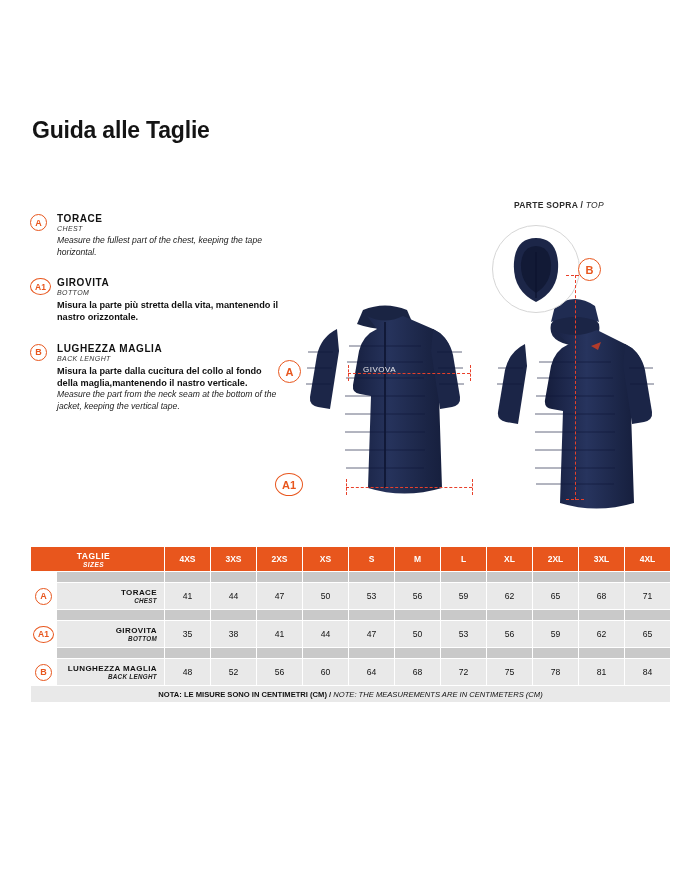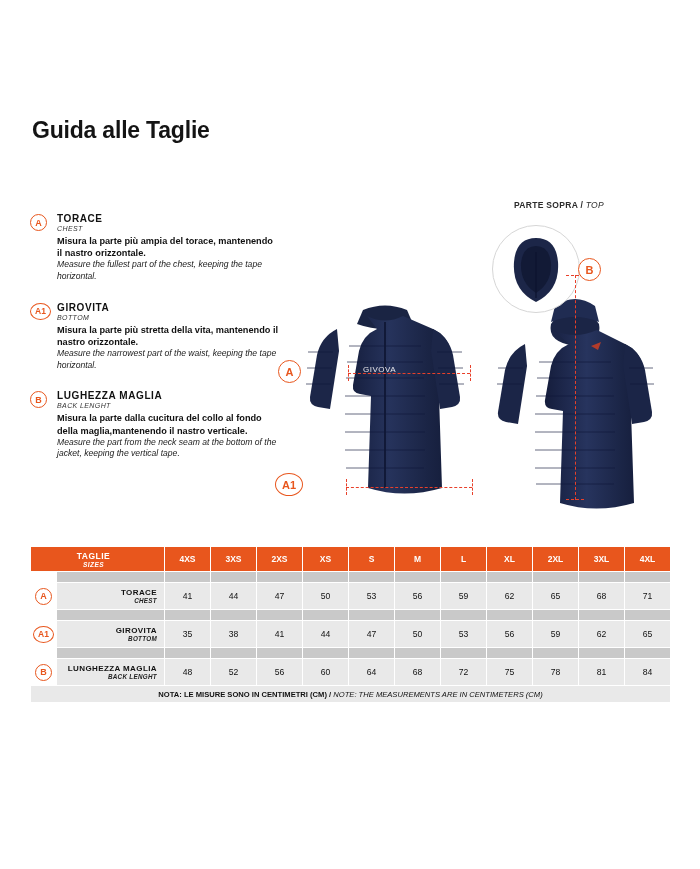--- a/index.html
+++ b/index.html
@@ -288,30 +288,28 @@
   <div class="top-caption">
     <span>PARTE SOPRA</span><span> / </span><i>TOP</i>
   </div>
 
   <div class="legend">
 
     <div class="legend-item">
       <div class="badge">A</div>
       <div class="lg-name">TORACE</div>
       <div class="lg-name-en">CHEST</div>
-      <div class="lg-it">Misura la parte più ampia del torace, mantenendo il nastro orizzontale.</div>
       <div class="lg-en">Measure the fullest part of the chest, keeping the tape horizontal.</div>
     </div>
 
     <div class="legend-item">
       <div class="badge wide">A1</div>
       <div class="lg-name">GIROVITA</div>
       <div class="lg-name-en">BOTTOM</div>
       <div class="lg-it">Misura la parte più stretta della vita, mantenendo il nastro orizzontale.</div>
-      <div class="lg-en">Measure the narrowest part of the waist, keeping the tape horizontal.</div>
     </div>
 
     <div class="legend-item">
       <div class="badge">B</div>
       <div class="lg-name">LUGHEZZA MAGLIA</div>
       <div class="lg-name-en">BACK LENGHT</div>
       <div class="lg-it">Misura la parte dalla cucitura del collo al fondo della maglia,mantenendo il nastro verticale.</div>
       <div class="lg-en">Measure the part from the neck seam at the bottom of the jacket, keeping the vertical tape.</div>
     </div>
 

